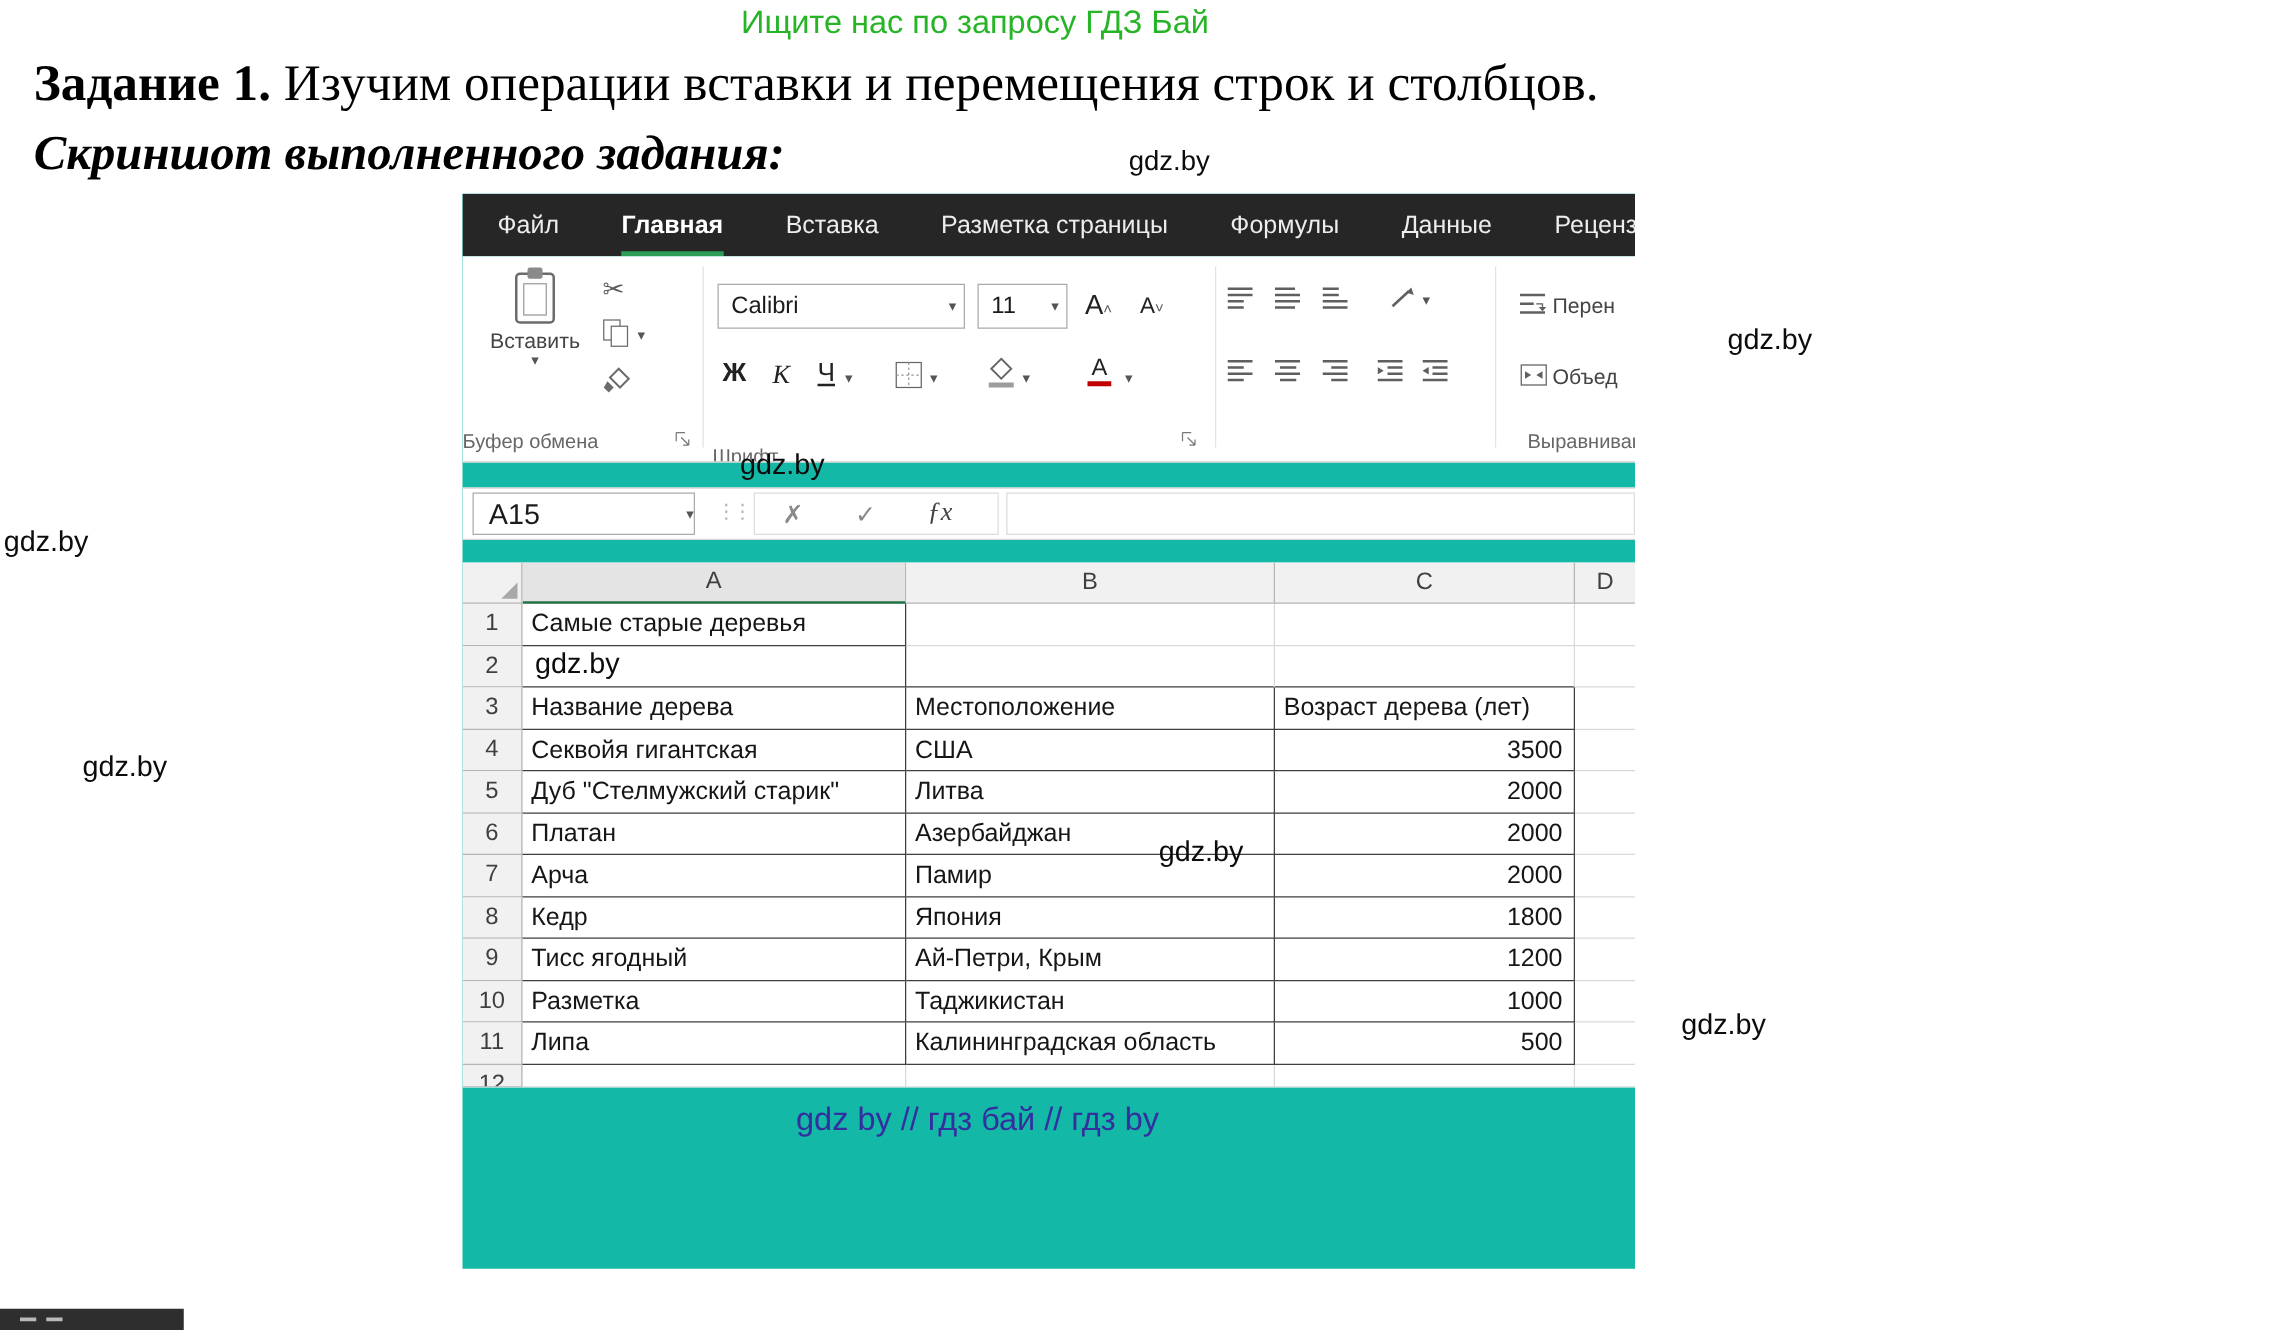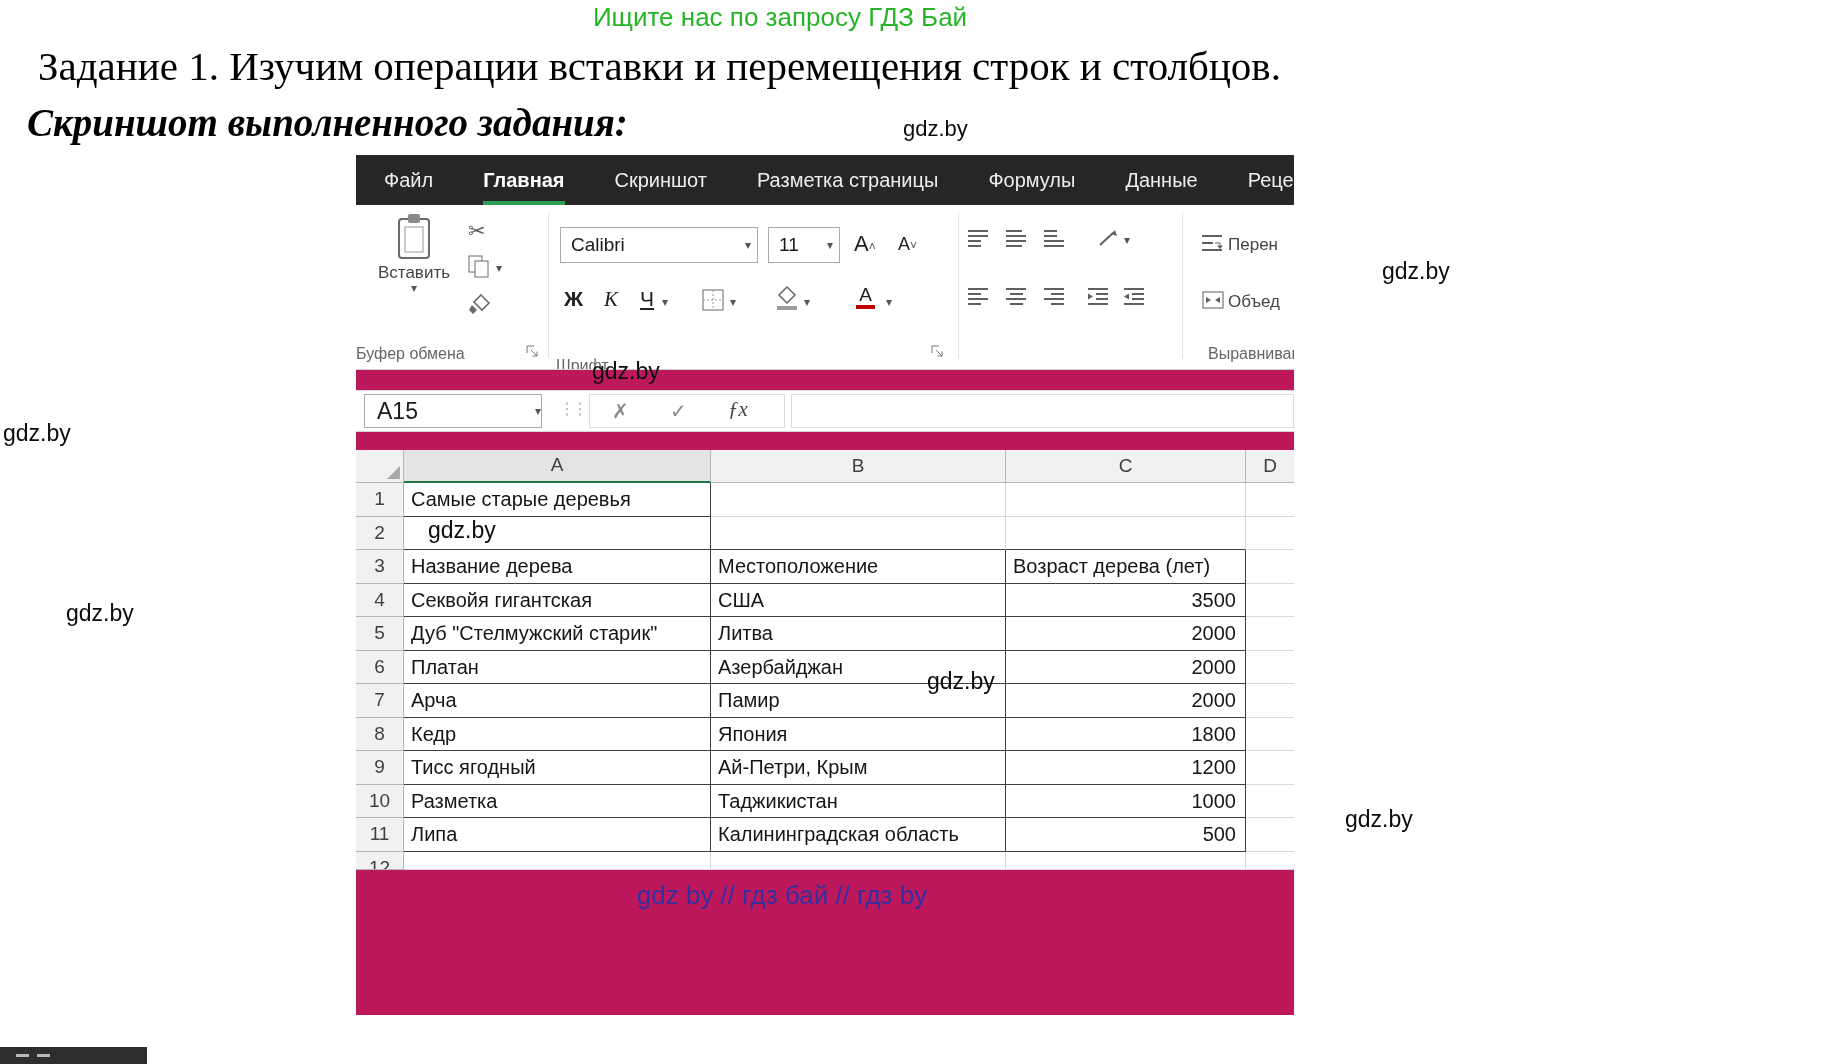--- a/index.html
+++ b/index.html
@@ -1,27 +1,27 @@
 <!DOCTYPE html>
 <html><head>
 <meta charset="utf-8">
 <style>
   html,body{margin:0;padding:0;}
   body{width:1821px;height:1064px;background:#fff;font-family:"Liberation Sans",sans-serif;position:relative;overflow:hidden;}
   .banner{position:absolute;left:780px;top:2px;transform:translateX(-50%);font-size:26px;color:#27b427;white-space:nowrap;}
   .heading{position:absolute;left:27px;top:42px;font-family:"Liberation Serif",serif;font-size:41px;color:#000;white-space:nowrap;}
-  .heading .hb{font-weight:normal;margin-left:11px;}
+  .heading .hb{font-weight:bold;}
   .subtitle{position:absolute;left:27px;top:100px;font-family:"Liberation Serif",serif;font-size:39px;font-weight:bold;font-style:italic;color:#000;white-space:nowrap;}
   .wm{position:absolute;font-size:23px;color:#0c0c0c;z-index:9;white-space:nowrap;}
   .footer{position:absolute;left:782px;top:880px;transform:translateX(-50%);font-size:26px;color:#342f9e;white-space:nowrap;}
   .tbar{position:absolute;left:0;top:1047px;width:147px;height:17px;background:#2e2e2e;}
   .tbar i{position:absolute;top:7px;width:13px;height:3px;background:#b9b9b9;}
   .tbar i.d1{left:16px}.tbar i.d2{left:37px}
 
-  .excel{position:absolute;left:356px;top:155px;width:938px;height:860px;background:#be185d;overflow:hidden;}
+  .excel{position:absolute;left:370px;top:155px;width:938px;height:860px;background:#14b8a6;overflow:hidden;}
   .xl-tabs{position:absolute;left:0;top:0;width:938px;height:50px;background:#262626;display:flex;gap:50px;padding-left:28px;box-sizing:border-box;overflow:hidden;}
   .xl-tab{color:#ededed;font-size:20px;display:flex;align-items:center;white-space:nowrap;cursor:default;}
   .xl-tab.active{color:#fff;font-weight:bold;box-shadow:inset 0 -4px 0 #2e9e57;}
 
   .ribbon{position:absolute;left:0;top:50px;width:938px;height:165px;background:#fff;border-bottom:1px solid #d2d2d2;box-sizing:border-box;overflow:hidden;}
   .vsep{position:absolute;top:8px;height:145px;width:1px;background:#e2e2e2;}
   .grp-label{position:absolute;top:140px;font-size:16px;color:#666;text-align:left;white-space:nowrap;}
   .launcher{position:absolute;top:140px;}
   .mini{position:absolute;}
   .paste{position:absolute;left:18px;top:8px;width:80px;height:128px;text-align:center;}
@@ -82,21 +82,21 @@
 <div class="wm" style="left:1382px;top:258px;">gdz.by</div>
 <div class="wm" style="left:927px;top:668px;">gdz.by</div>
 <div class="wm" style="left:1345px;top:806px;">gdz.by</div>
 <div class="wm" style="left:428px;top:517px;">gdz.by</div>
 
 <div class="excel">
 
   <div class="xl-tabs">
     <div class="xl-tab">Файл</div>
     <div class="xl-tab active">Главная</div>
-    <div class="xl-tab">Скриншот</div>
+    <div class="xl-tab">Вставка</div>
     <div class="xl-tab">Разметка страницы</div>
     <div class="xl-tab">Формулы</div>
     <div class="xl-tab">Данные</div>
     <div class="xl-tab">Рецензирование</div>
   </div>
 
   <div class="ribbon">
 
     <div class="paste">
       <svg width="38" height="48" style="margin:0 auto;">

